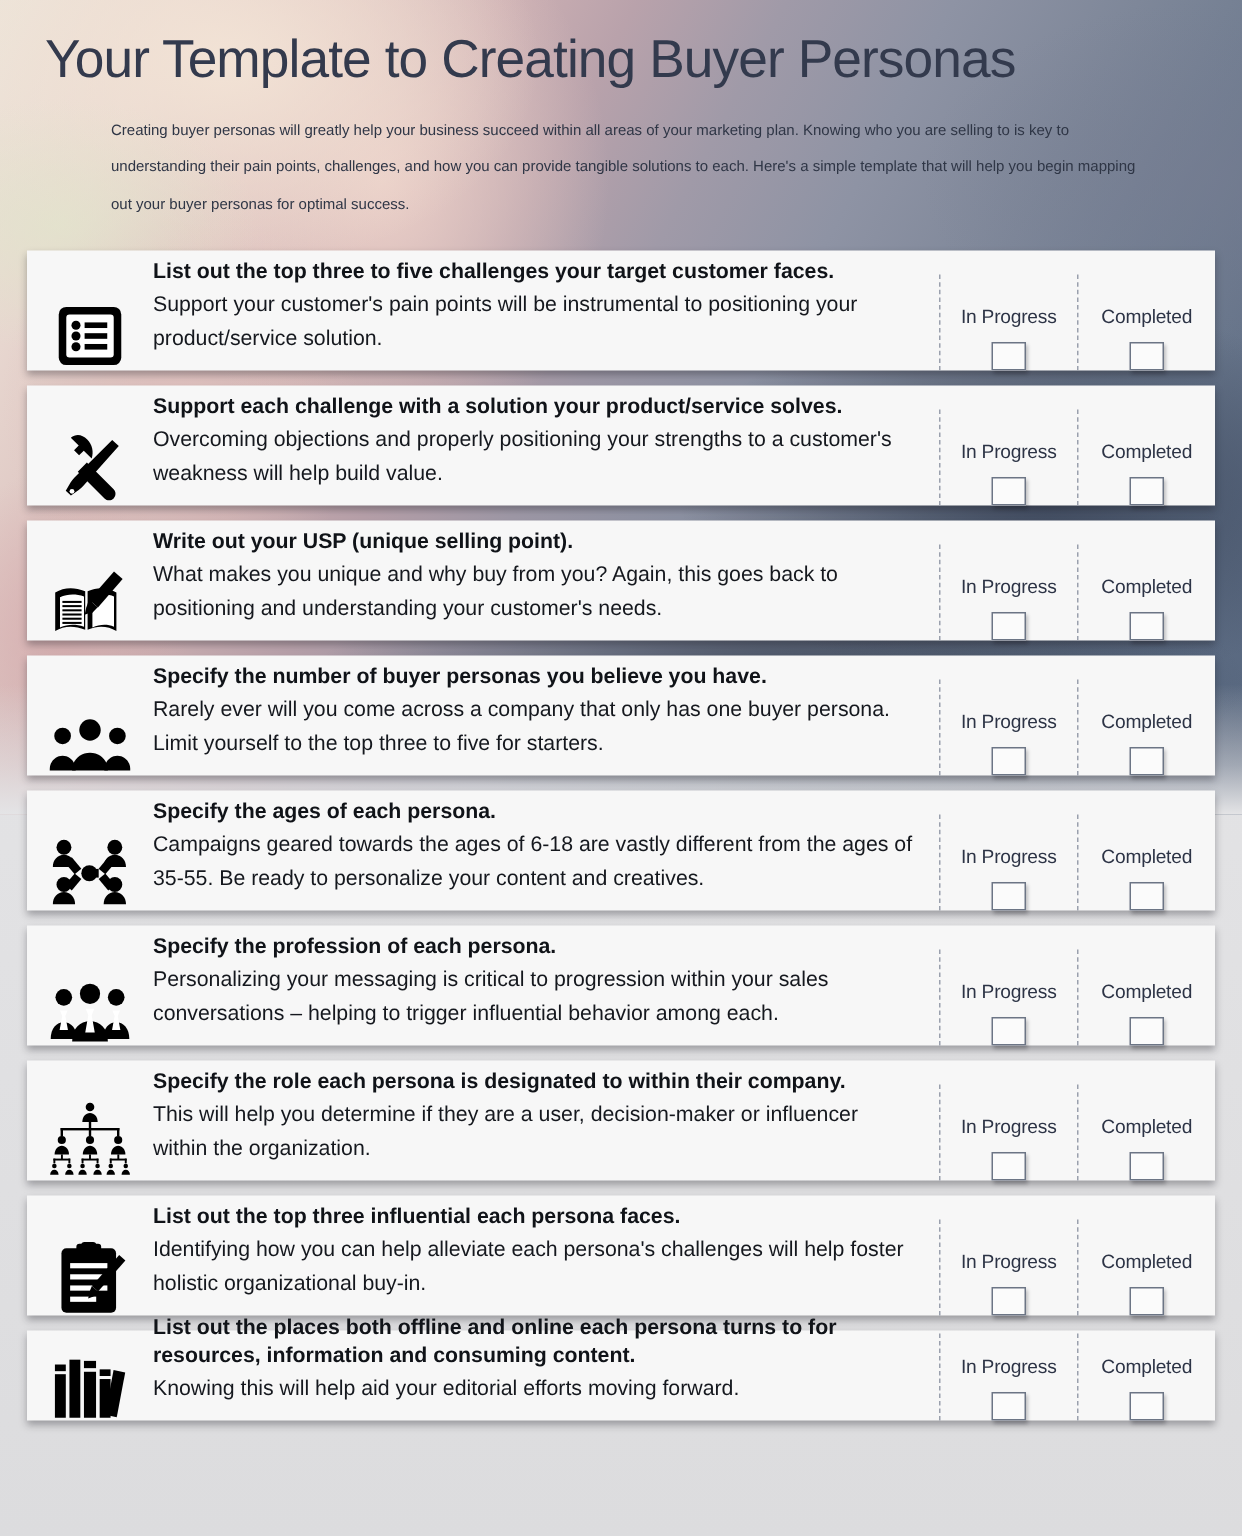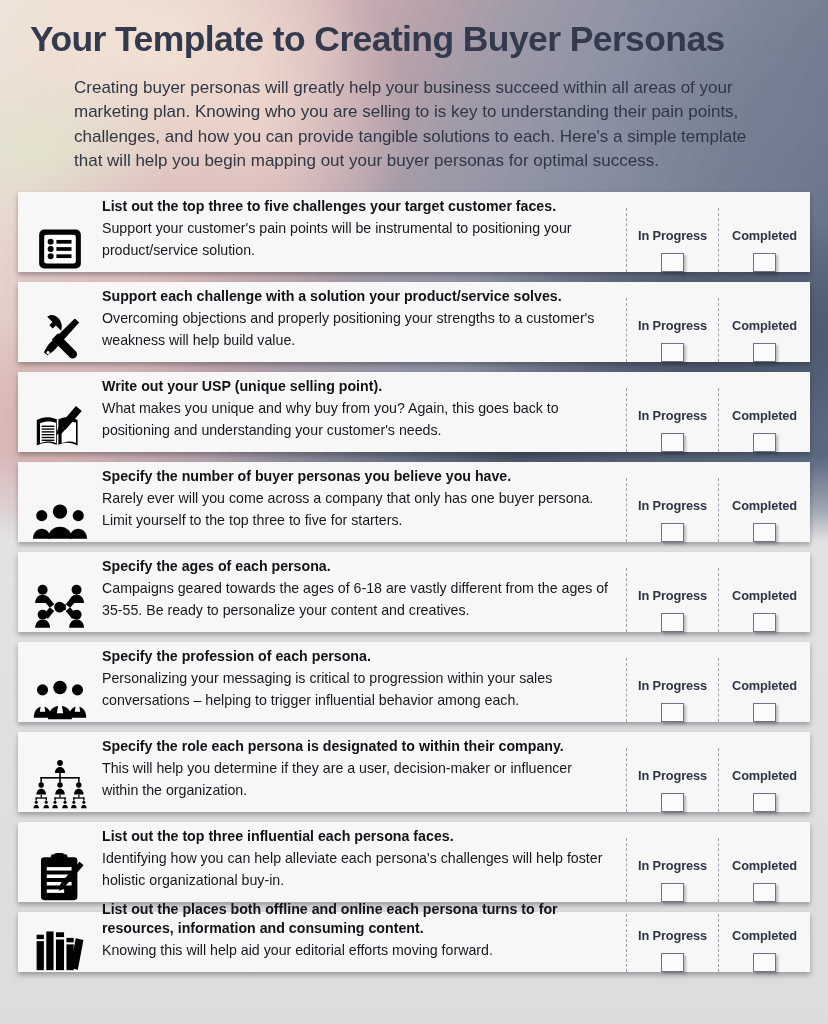--- a/index.html
+++ b/index.html
@@ -85,30 +85,30 @@
   }
 
   
   .header {
     position: relative;
     z-index: 2;
     padding: 18px 22px 0 30px;
   }
   .title {
     font-size: 35.5px;
-    font-weight: bold;
+    font-weight: normal;
     color: #333a4d;
     letter-spacing: -0.6px;
     line-height: 1.2;
     white-space: nowrap;
   }
   .intro {
     margin: 15px 0 0 44px;
     width: 688px;
-    font-size: 17px;
+    font-size: 10px;
     line-height: 24.5px;
     color: #2f3646;
   }
 
   
   .checklist {
     position: relative;
     z-index: 2;
     margin: 18px 0 0 0;
     padding: 0 18px 0 18px;
@@ -157,21 +157,21 @@
     flex: 0 0 92px;
     width: 92px;
     border-left: 1px dashed #9aa0ad;
     display: flex;
     flex-direction: column;
     align-items: center;
     padding-top: 20px;
   }
   .status-label {
     font-size: 12.8px;
-    font-weight: bold;
+    font-weight: normal;
     color: #2d3446;
     letter-spacing: -0.15px;
     white-space: nowrap;
   }
   .checkbox {
     margin-top: 10px;
     width: 23px;
     height: 19px;
     background: #fbfbfb;
     border: 1.6px solid #6c7585;

